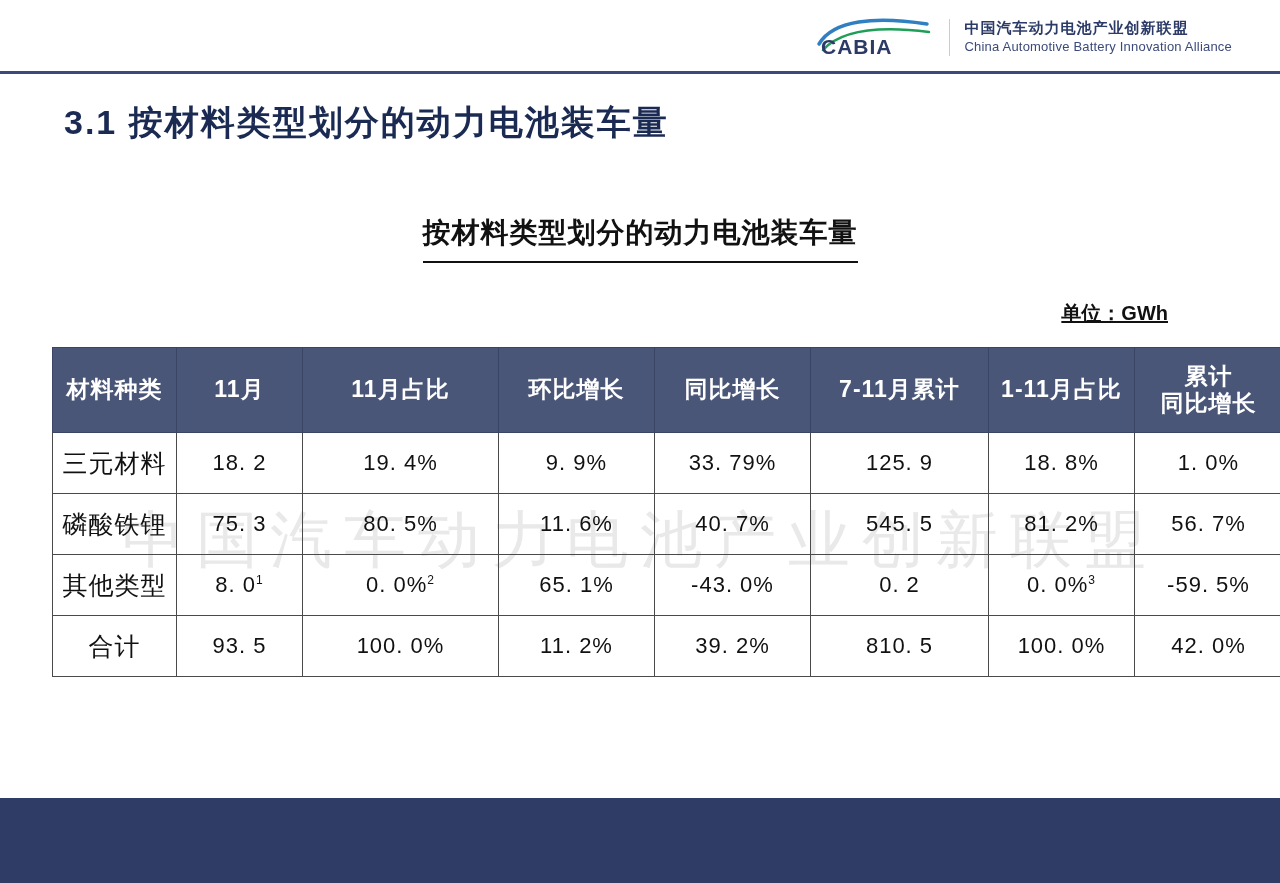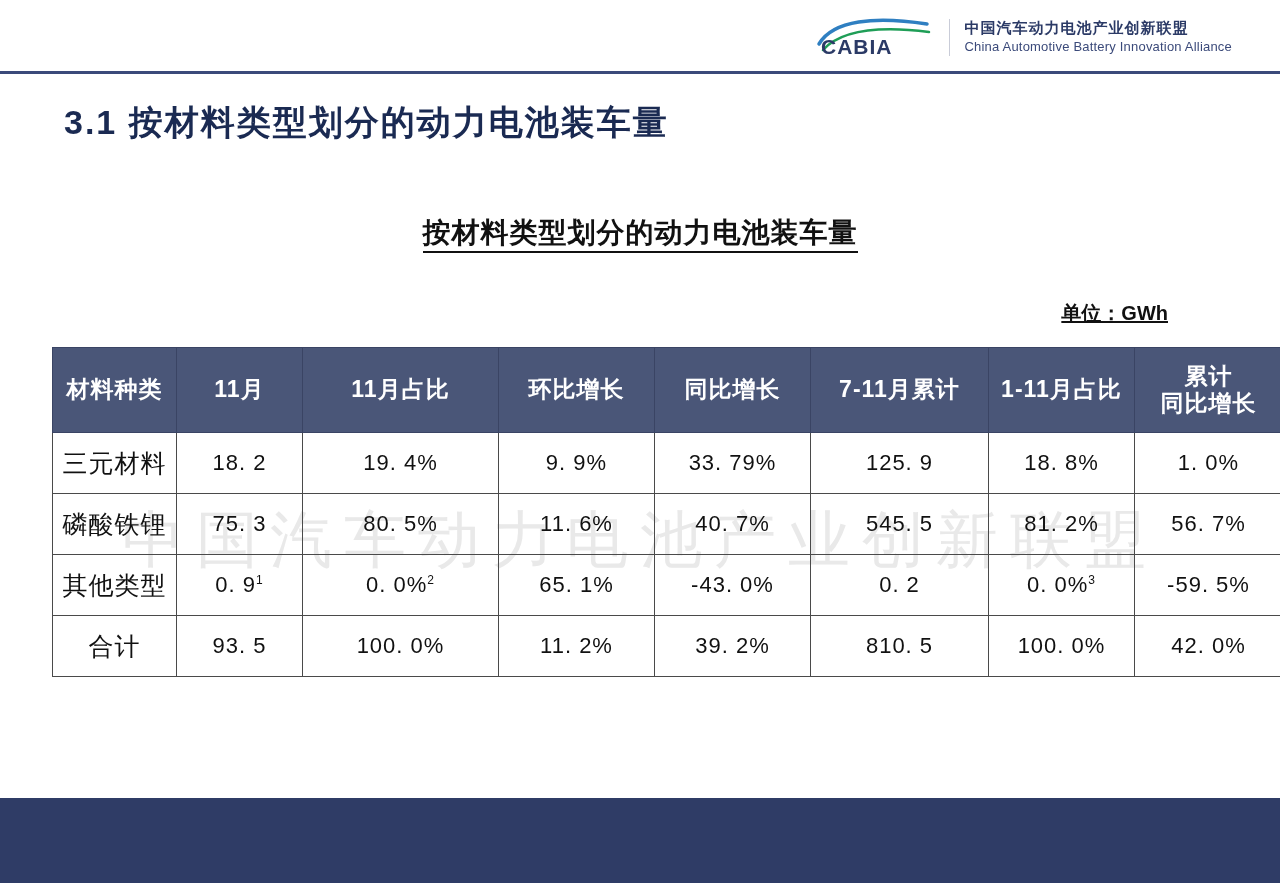--- a/index.html
+++ b/index.html
@@ -77,21 +77,21 @@
     left: 0;
     width: 1280px;
     text-align: center;
     font-size: 28px;
     font-weight: bold;
     color: #111;
     letter-spacing: 1px;
   }
   .table-title span {
     border-bottom: 2px solid #111;
-    padding-bottom: 3px;
+    padding-bottom: 13px;
   }
   .unit-label {
     position: absolute;
     top: 300px;
     right: 112px;
     font-size: 20px;
     font-weight: bold;
     color: #111;
     text-decoration: underline;
   }
@@ -260,21 +260,21 @@
         <td>75. 3</td>
         <td>80. 5%</td>
         <td>11. 6%</td>
         <td>40. 7%</td>
         <td>545. 5</td>
         <td>81. 2%</td>
         <td>56. 7%</td>
       </tr>
       <tr>
         <td class="label">其他类型</td>
-        <td><span>0. 9</span><sup>1</sup></td>
+        <td><span>8. 0</span><sup>1</sup></td>
         <td><span>0. 0%</span><sup>2</sup></td>
         <td>65. 1%</td>
         <td>-43. 0%</td>
         <td>0. 2</td>
         <td><span>0. 0%</span><sup>3</sup></td>
         <td>-59. 5%</td>
       </tr>
       <tr>
         <td class="label">合计</td>
         <td>93. 5</td>

